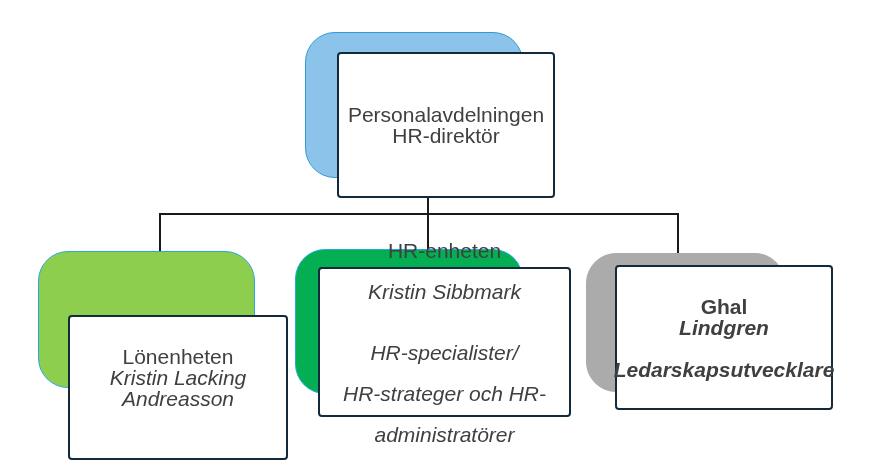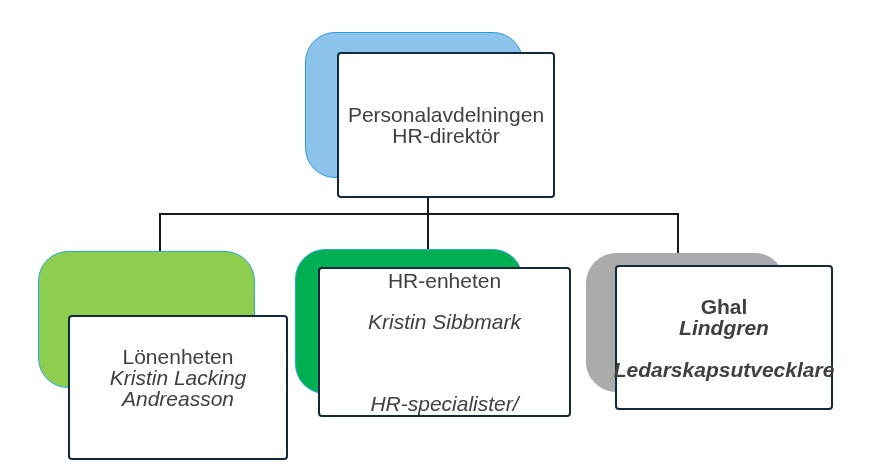--- a/index.html
+++ b/index.html
@@ -71,20 +71,22 @@
     <div class="ln it">Andreasson</div>
     <div class="blank"></div>
   </div>
 
   <div class="shadow" style="left: 295px; top: 249px; width: 228px; height: 145px; background-color: rgb(4, 174, 82); border-color: rgb(41, 168, 224);"></div>
   <div class="nodebox" style="left:318px; top:267px; width:253px; height:150px;gap:20px;">
     <div class="ln">HR-enheten</div>
     <div class="ln it">Kristin Sibbmark</div>
     <div class="blank"></div>
     <div class="ln it">HR-specialister/</div>
+    <div class="ln it">HR-strateger och HR-</div>
+    <div class="ln it">administratörer</div>
   </div>
 
   <div class="shadow" style="left: 586px; top: 253px; width: 199px; height: 139px; background-color: rgb(171, 171, 171); border-color: rgb(171, 171, 171);"></div>
   <div class="nodebox" style="left:615px; top:265px; width:218px; height:145px;font-weight:bold;">
     <div class="ln">Ghal</div>
     <div class="ln it">Lindgren</div>
     <div class="blank"></div>
     <div class="ln it">Ledarskapsutvecklare</div>
   </div>
 

